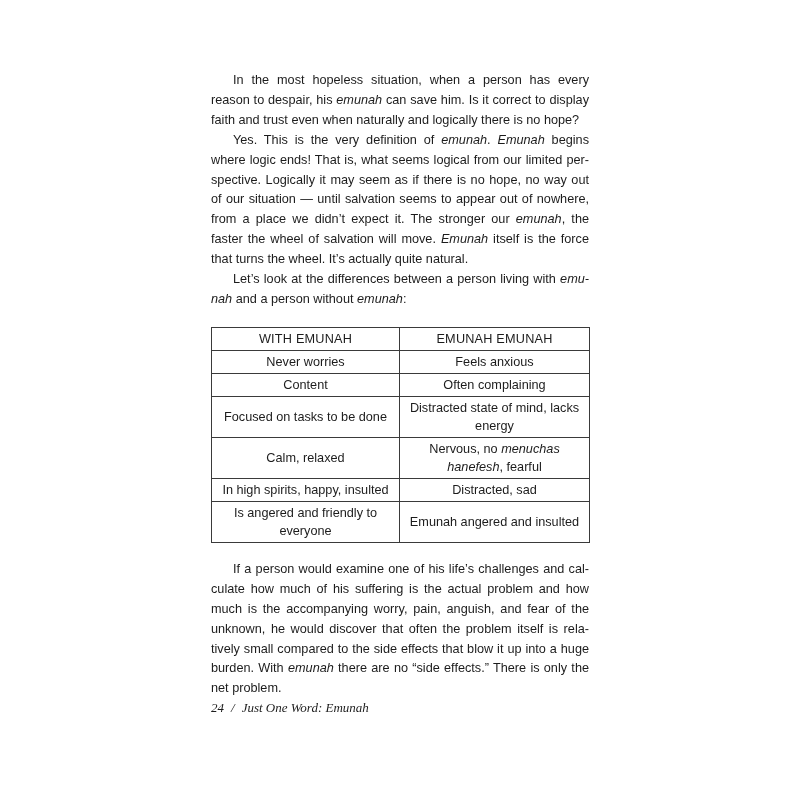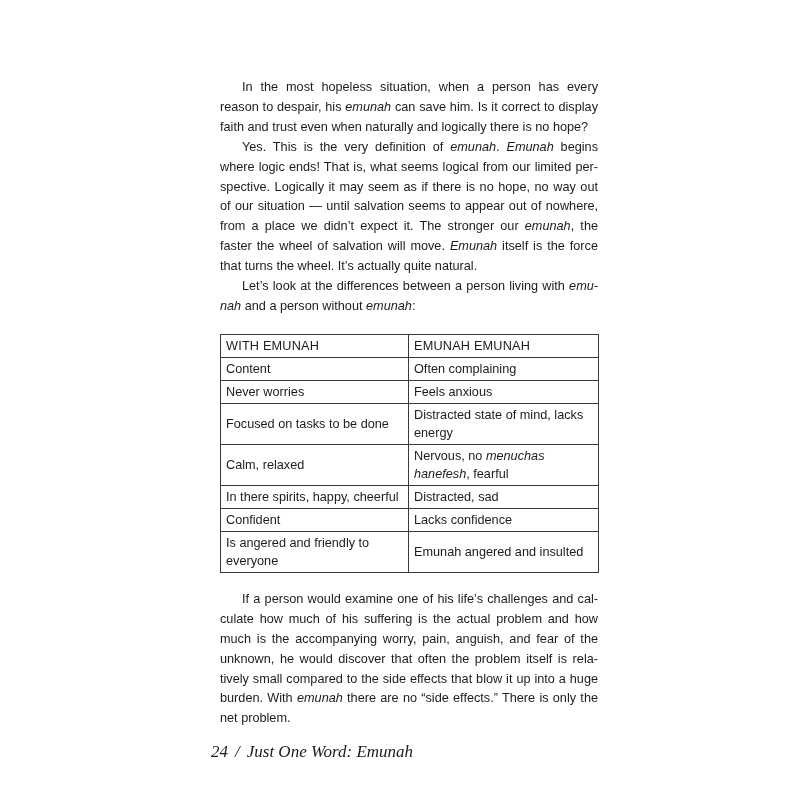--- a/index.html
+++ b/index.html
@@ -12,23 +12,22 @@
     height: 800px;
     font-family: "Liberation Sans", sans-serif;
     color: #1a1a1a;
     position: relative;
     overflow: hidden;
   }
 
   .page {
     position: absolute;
     left: 211px;
-    top: 78px;
+    top: 71px;
     width: 378px;
-    margin-left: 9px;
   }
 
   p.para {
     margin: 0;
     font-size: 12.7px;
     line-height: 19.9px;
     text-align: justify;
     text-justify: inter-word;
     text-indent: 22px;
     color: #1c1c1c;
@@ -51,38 +50,38 @@
     table-layout: fixed;
     font-size: 12.7px;
     line-height: 18px;
     color: #1c1c1c;
   }
   table.compare col.c1 { width: 188px; }
   table.compare col.c2 { width: 190px; }
 
   table.compare td {
     border: 1px solid #3a3a3a;
+    text-align: center;
     vertical-align: middle;
     padding: 2px 5px;
   }
   table.compare tr.head td {
     letter-spacing: 0.2px;
   }
 
   
   .footer {
     position: absolute;
     left: 211px;
     top: 700px;
     font-family: "Liberation Serif", serif;
     font-style: italic;
-    font-size: 17px;
+    font-size: 13px;
     color: #1c1c1c;
     white-space: pre;
-    margin-top: 42px;
   }
   .footer .pg { font-style: italic; }
   .footer .sep { padding: 0 7px; }
 </style>
 </head>
 <body>
 
 <div class="page">
 
   <p class="para">In the most hopeless situation, when a person has every reason to despair, his <i>emunah</i> can save him. Is it correct to display faith and trust even when naturally and logically there is no hope?</p>
@@ -94,42 +93,38 @@
       <colgroup>
           <col class="c1">
           <col class="c2">
         </colgroup>
       <tbody>
           <tr class="head">
             <td class="cell">WITH EMUNAH</td>
             <td class="cell">EMUNAH EMUNAH</td>
           </tr>
           <tr>
+            <td class="cell">Never worries</td>
+            <td class="cell">Feels anxious</td>
+          </tr>
+          <tr>
             <td class="cell">Content</td>
             <td class="cell">Often complaining</td>
-          </tr>
-          <tr>
-            <td class="cell">Never worries</td>
-            <td class="cell">Feels anxious</td>
           </tr>
           <tr>
             <td class="cell">Focused on tasks to be done</td>
             <td class="cell">Distracted state of mind, lacks energy</td>
           </tr>
           <tr>
             <td class="cell">Calm, relaxed</td>
             <td class="cell">Nervous, no <i>menuchas hanefesh</i>, fearful</td>
           </tr>
           <tr>
-            <td class="cell">In there spirits, happy, cheerful</td>
+            <td class="cell">In high spirits, happy, insulted</td>
             <td class="cell">Distracted, sad</td>
-          </tr>
-          <tr>
-            <td class="cell">Confident</td>
-            <td class="cell">Lacks confidence</td>
           </tr>
           <tr>
             <td class="cell">Is angered and friendly to everyone</td>
             <td class="cell">Emunah angered and insulted</td>
           </tr>
         </tbody>
     </table>
   </div>
 
   <p class="para" style="margin-top:17px;">If a person would examine one of his life’s challenges and cal­culate how much of his suffering is the actual problem and how much is the accompanying worry, pain, anguish, and fear of the unknown, he would discover that often the problem itself is rela­tively small compared to the side effects that blow it up into a huge burden. With <i>emunah</i> there are no “side effects.” There is only the net problem.</p>

